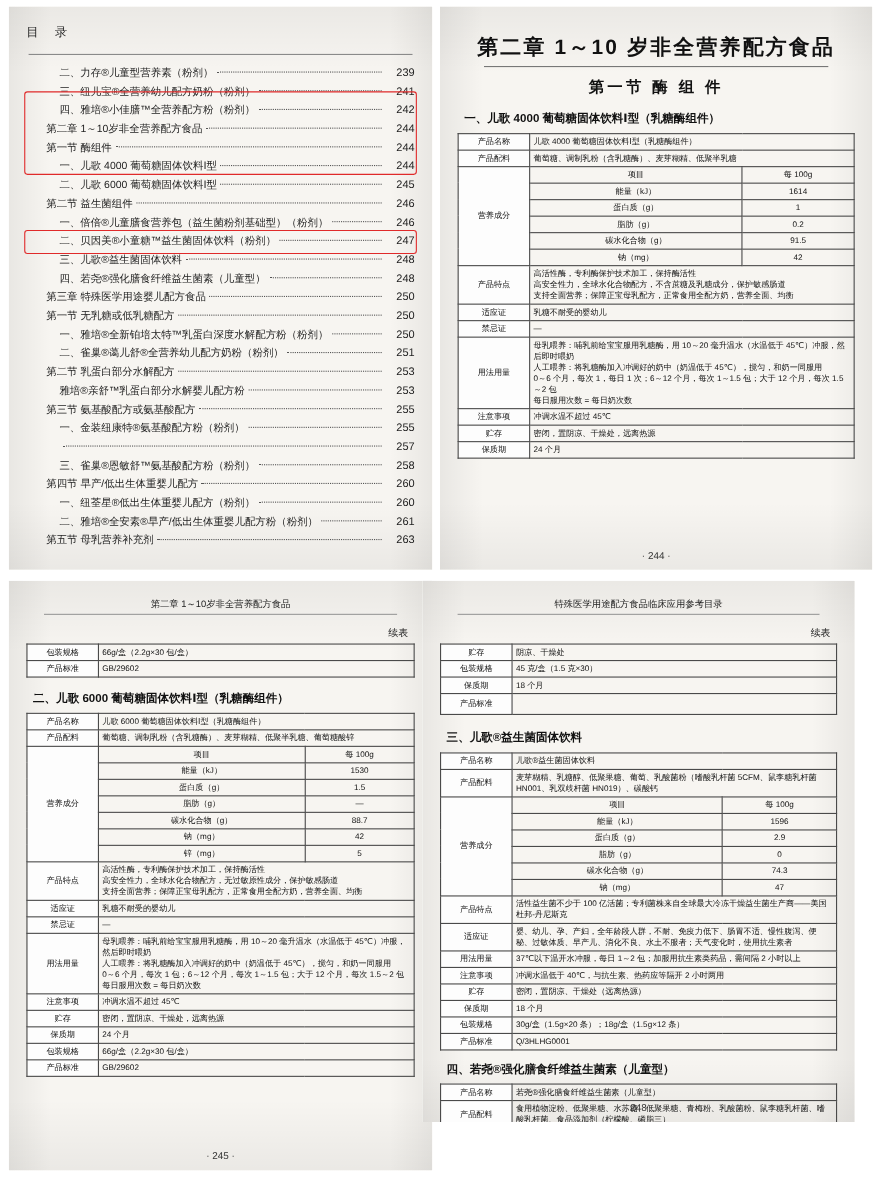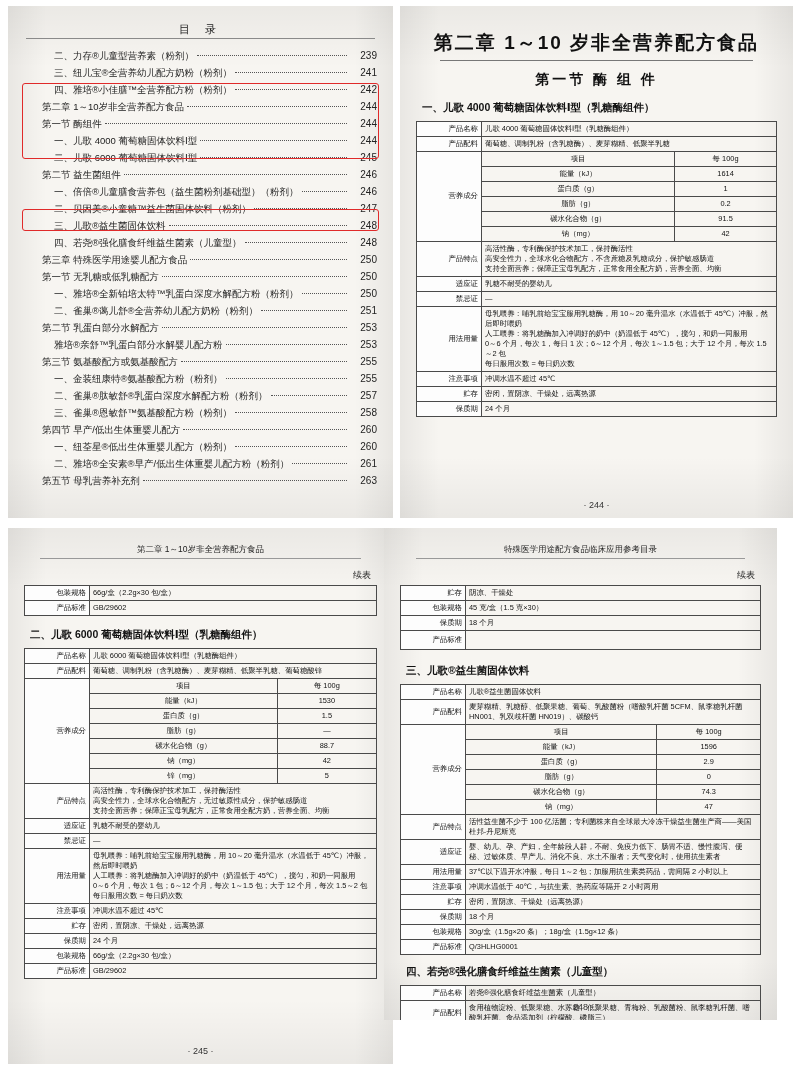--- a/index.html
+++ b/index.html
@@ -10,42 +10,42 @@
   .q2{left:400px;top:6px;width:393px;height:512px;}
   .q3{left:8px;top:528px;width:385px;height:536px;}
   .q4{left:384px;top:528px;width:393px;height:492px;}
   .scan{position:absolute;inset:0;background:
      linear-gradient(180deg,rgba(0,0,0,0.05) 0%,rgba(0,0,0,0) 12%,rgba(0,0,0,0) 88%,rgba(0,0,0,0.05) 100%),
      linear-gradient(90deg,rgba(0,0,0,0.06) 0%,rgba(0,0,0,0) 10%,rgba(0,0,0,0) 90%,rgba(0,0,0,0.06) 100%),
      #f7f5f1;
      pointer-events:none;}
   .inner{position:relative;padding:10px 16px;}
   
-  .toc-title{text-align:center;font-size:11px;letter-spacing:6px;color:#222;margin:6px 0 1px;}
+  .toc-title{font-size:11px;letter-spacing:6px;color:#222;margin:6px 0 12px;}
   .toc-rule{border-top:1px solid #8a8a8a;margin:0 2px 8px;}
   .toc-line{display:flex;align-items:baseline;font-size:9.5px;line-height:17px;color:#222;white-space:nowrap;}
   .toc-line .txt{flex:0 0 auto;}
   .toc-line .dots{flex:1 1 auto;margin:0 3px;border-bottom:1px dotted #555;transform:translateY(-3px);min-width:8px;}
   .toc-line .pg{flex:0 0 auto;font-size:10px;margin-left:10px;}
   .lv1{padding-left:18px;}
   .lv2{padding-left:30px;text-align:right;}
   .hl-box{position:absolute;border:1.6px solid #e02a2a;border-radius:3px;box-sizing:border-box;pointer-events:none;}
   
   .chap-title{text-align:center;font-size:19px;font-weight:bold;letter-spacing:2px;margin:14px 0 2px;color:#111;}
   .chap-rule{border-top:1px solid #777;margin:4px 24px 10px;}
   .sec-title{text-align:center;font-size:14px;font-weight:bold;letter-spacing:3px;margin:8px 0 12px;color:#111;}
   .sub-title{font-size:10.5px;font-weight:bold;margin:6px 0 6px 6px;color:#111;}
   .pg-num{position:absolute;bottom:8px;width:100%;left:0;text-align:center;font-size:9px;color:#333;}
   .runhead{text-align:center;font-size:8.5px;color:#222;margin:6px 0 2px;}
   .runrule{border-top:1px solid #999;margin:2px 16px 10px;}
   .cont-label{text-align:right;font-size:9px;margin:0 6px 3px 0;color:#222;}
   
   table.doc{border-collapse:collapse;width:100%;font-size:7.4px;color:#111;line-height:1.35;}
   table.doc td{border:1px solid #4a4a4a;padding:2px 3px;vertical-align:middle;}
-  td.lbl{width:58px;text-align:right;background:#fdfdfd;}
+  td.lbl{width:58px;text-align:center;background:#fdfdfd;}
   td.ctr{text-align:center;}
   td.tall{height:14px;}
 </style>
 </head>
 <body>
 
 <div class="page">
 
   <div class="quad q1">
     <div class="scan"></div>
@@ -147,21 +147,20 @@
             <span class="txt">第三节  氨基酸配方或氨基酸配方</span>
             <span class="dots"></span>
             <span class="pg">255</span>
           </div>
           <div class="toc-line lv2">
             <span class="txt">一、金装纽康特®氨基酸配方粉（粉剂）</span>
             <span class="dots"></span>
             <span class="pg">255</span>
           </div>
           <div class="toc-line lv2">
-            <span class="txt">二、雀巢®肽敏舒®乳蛋白深度水解配方粉（粉剂）</span>
             <span class="dots"></span>
             <span class="pg">257</span>
           </div>
           <div class="toc-line lv2">
             <span class="txt">三、雀巢®恩敏舒™氨基酸配方粉（粉剂）</span>
             <span class="dots"></span>
             <span class="pg">258</span>
           </div>
           <div class="toc-line lv1">
             <span class="txt">第四节  早产/低出生体重婴儿配方</span>

